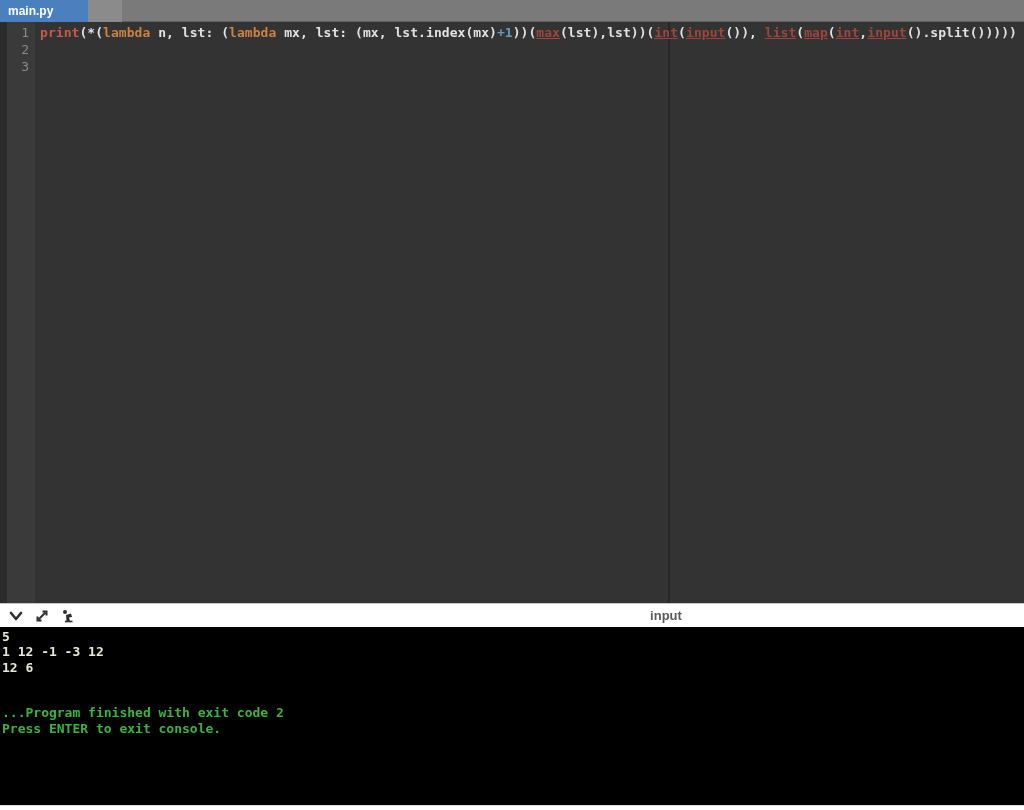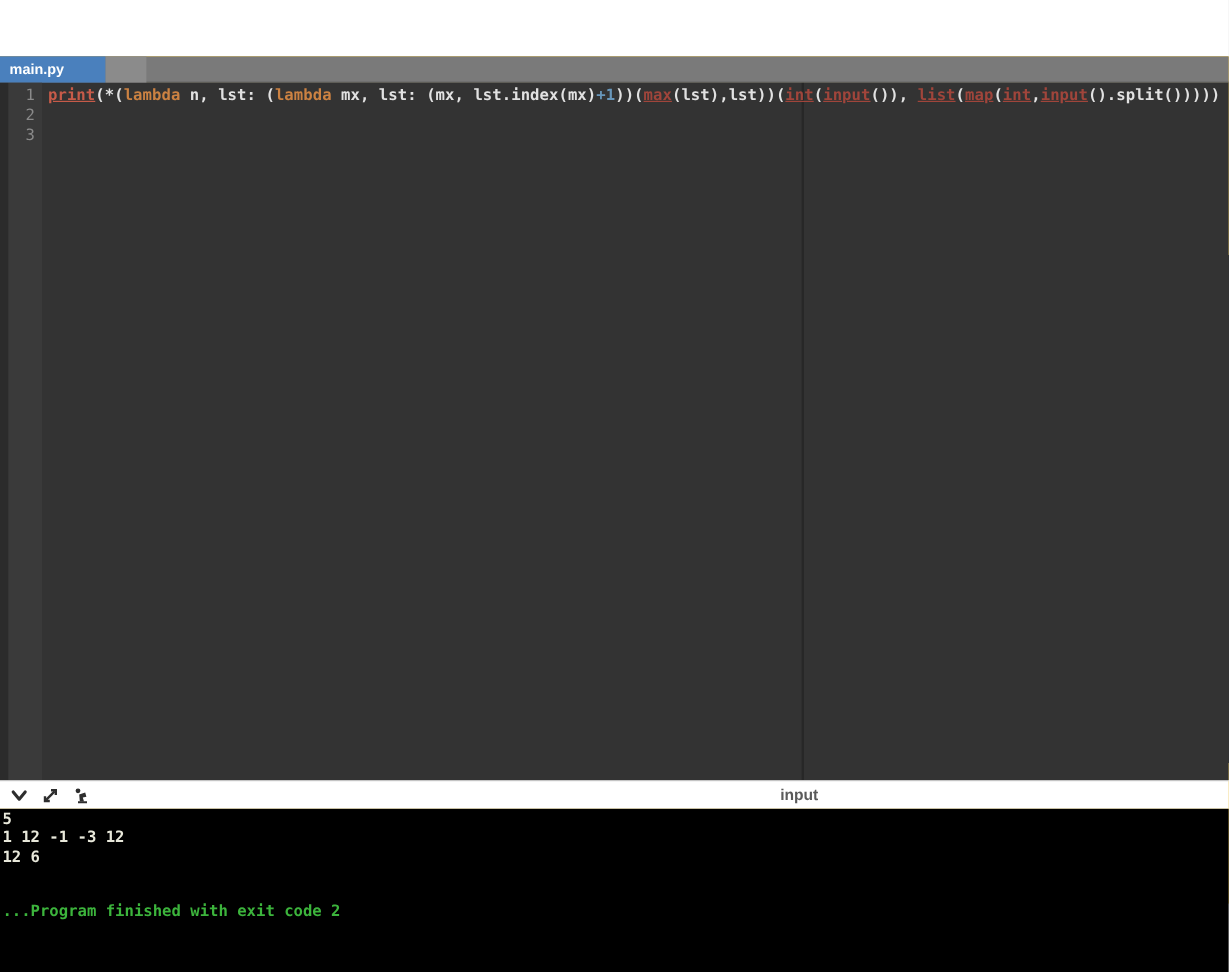--- a/index.html
+++ b/index.html
@@ -1,18 +1,18 @@
 <!DOCTYPE html>
 <html><head>
 <meta charset="utf-8">
 <style>
   * { margin:0; padding:0; box-sizing:border-box; }
   html,body { width:1024px; height:810px; background:#ffffff; overflow:hidden;
               font-family:"Liberation Sans", sans-serif; }
-  .stage { position:relative; width:1024px; height:706px; background:#eab308;margin-top:47px; }
+  .stage { position:relative; width:1024px; height:706px; background:#22c55e; }
 
   
   .tabbar { position:absolute; left:0; top:0; width:1024px; height:22px;
             background:#7a7a7a; border-bottom:1px solid #616161; }
   .tab { position:absolute; left:0; top:0; width:88px; height:22px; background:#4a80bd;
          color:#ffffff; font-size:12px; font-weight:700; line-height:22px;
          padding-left:8px; cursor:pointer; }
   .tab-shade { position:absolute; left:88px; top:0; width:34px; height:22px; background:#8b8b8b; }
 
   
@@ -22,21 +22,21 @@
   .fold-strip { position:absolute; left:0; top:0; width:7px; height:581px; background:#2b2b2b; }
   .gutter { position:absolute; left:7px; top:0; width:28px; height:581px; background:#3a3a3a;
             padding-top:2px; }
   .gutter .ln { height:17px; line-height:17px; text-align:right; padding-right:6px;
                 color:#8a8a8a; font-weight:400; }
   .print-margin { position:absolute; left:668px; top:0; width:2px; height:581px;
                   background:rgba(0,0,0,0.22); }
   .code { position:absolute; left:40px; top:2px; width:980px; }
   .code .row { height:17px; line-height:17px; white-space:pre; letter-spacing:0.05px; }
   .tok-plain   { color:#e2e2e2; }
-  .tok-fn      { color:#c75b49;text-decoration:underline; }
+  .tok-fn      { color:#c75b49; }
   .tok-kw      { color:#cc8242; }
   .tok-builtin { color:#a0453b;text-decoration:underline; }
   .tok-num     { color:#6897bb; }
   .tok-comment { color:#b5713a; font-style:italic; }
   .caret { display:inline-block; width:2px; height:13px; background:#dddddd;
            vertical-align:middle; margin-left:1px; }
 
   
   .console-header { position:absolute; left:0; top:603px; width:1024px; height:24px;
                     background:#ffffff; border-top:1px solid #c4c4c4; }
@@ -102,17 +102,18 @@
     <div class="input-label">input</div>
   </div>
 
   <div class="console" id="console-out">
       <div class="cline c-default">5</div>
       <div class="cline c-default">1 12 -1 -3 12</div>
       <div class="cline c-default">12 6</div>
       <div class="cline c-default">&nbsp;</div>
       <div class="cline c-default">&nbsp;</div>
       <div class="cline c-green">...Program finished with exit code 2</div>
+      <div class="cline c-green">Press ENTER to exit console.</div>
     </div>
 
   <div class="bottom-strip"></div>
 
 </div>
 
 </body></html>

